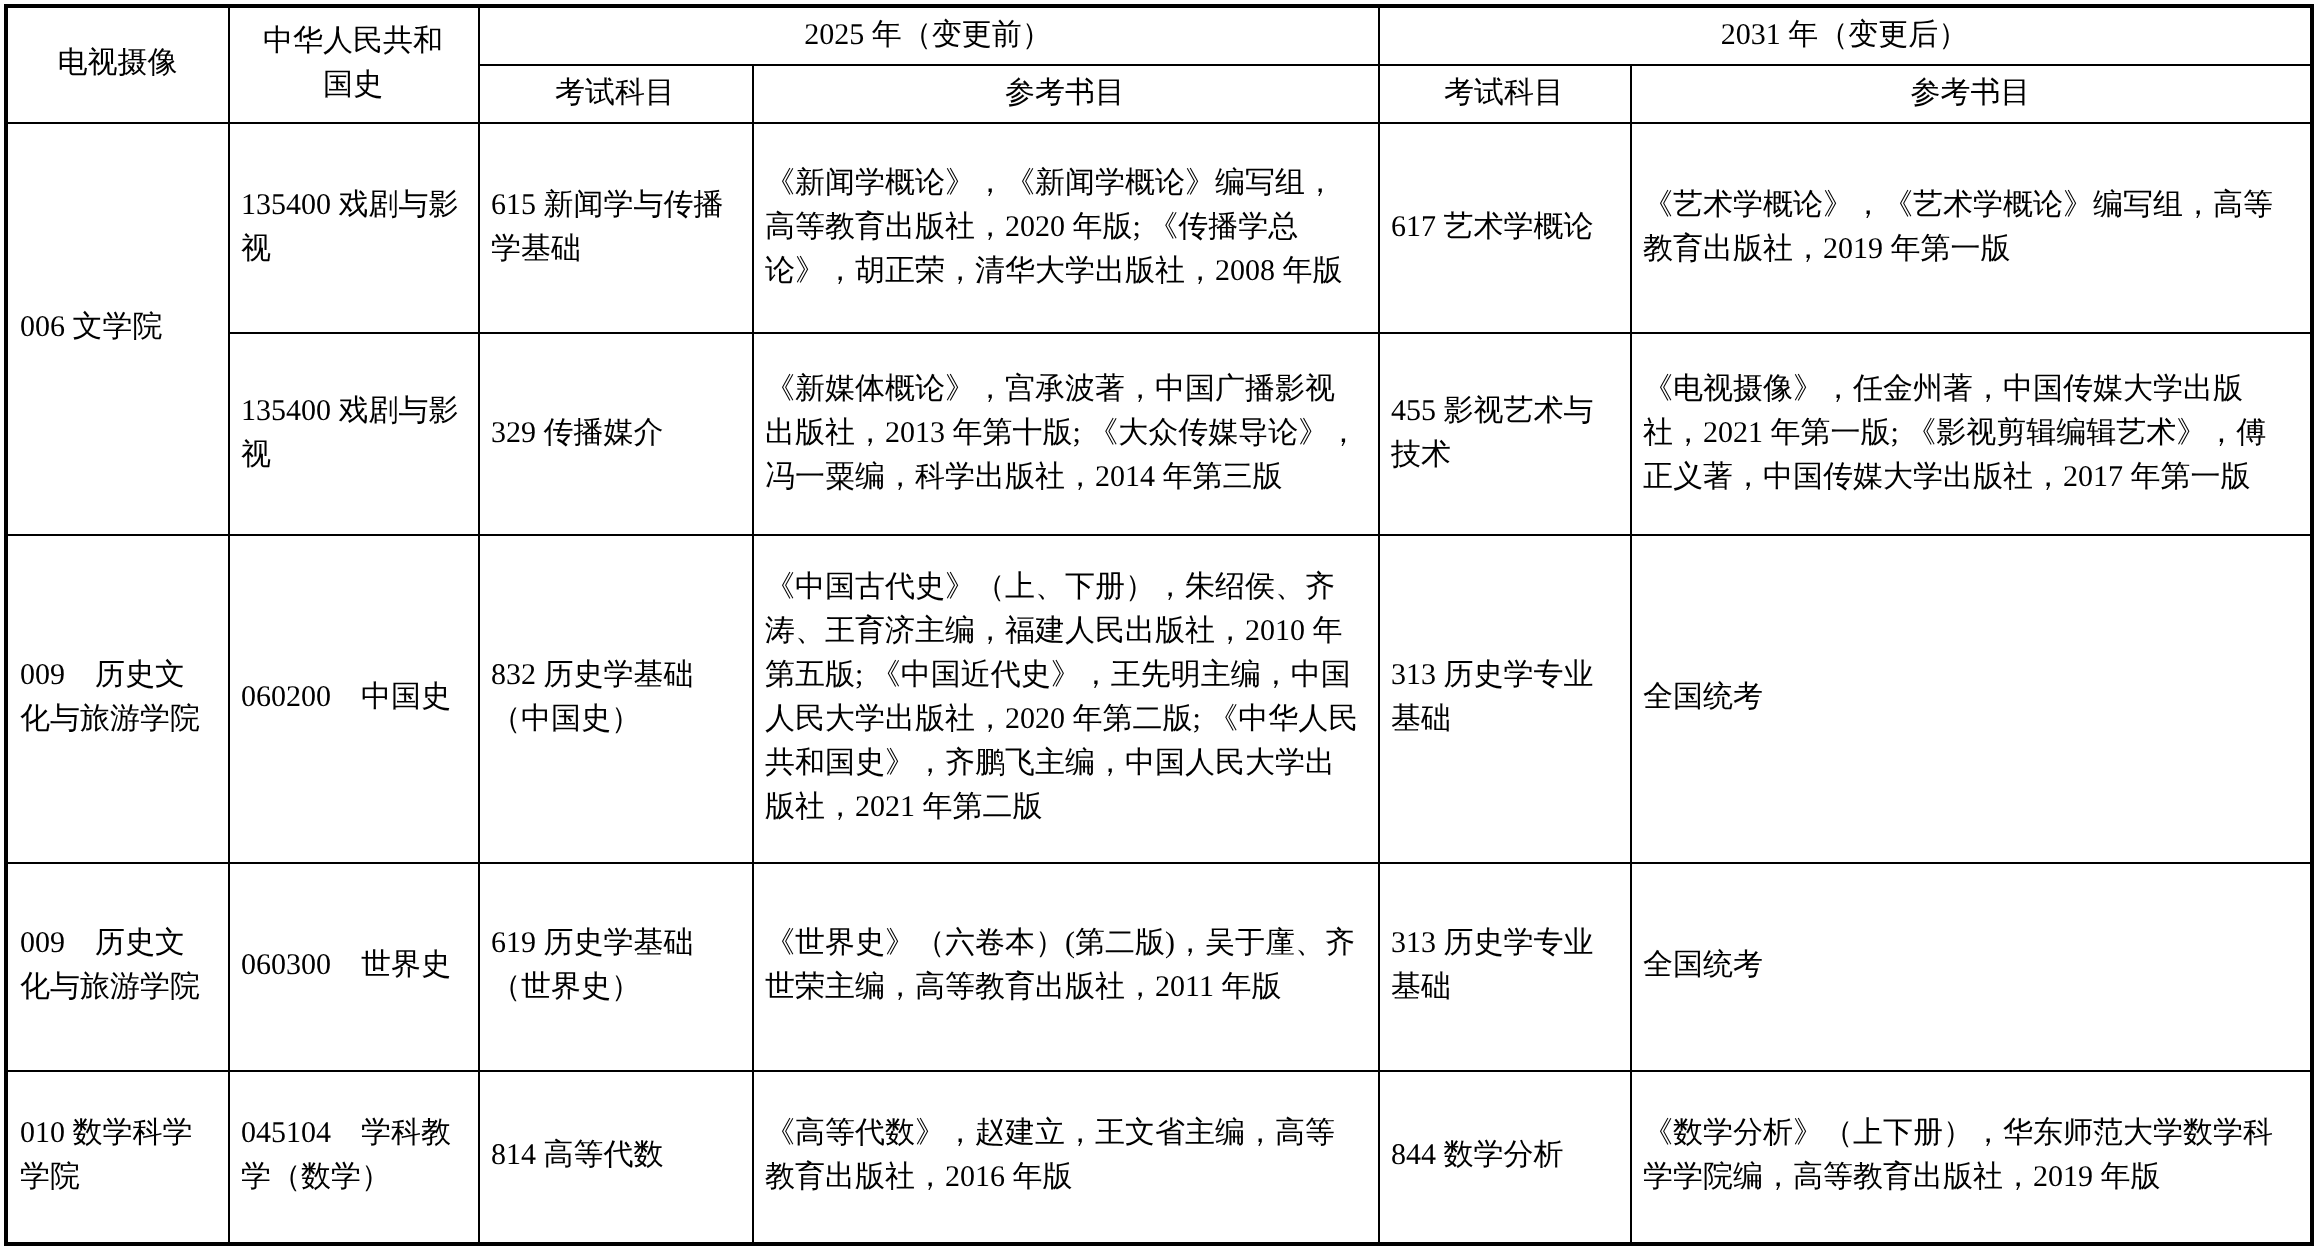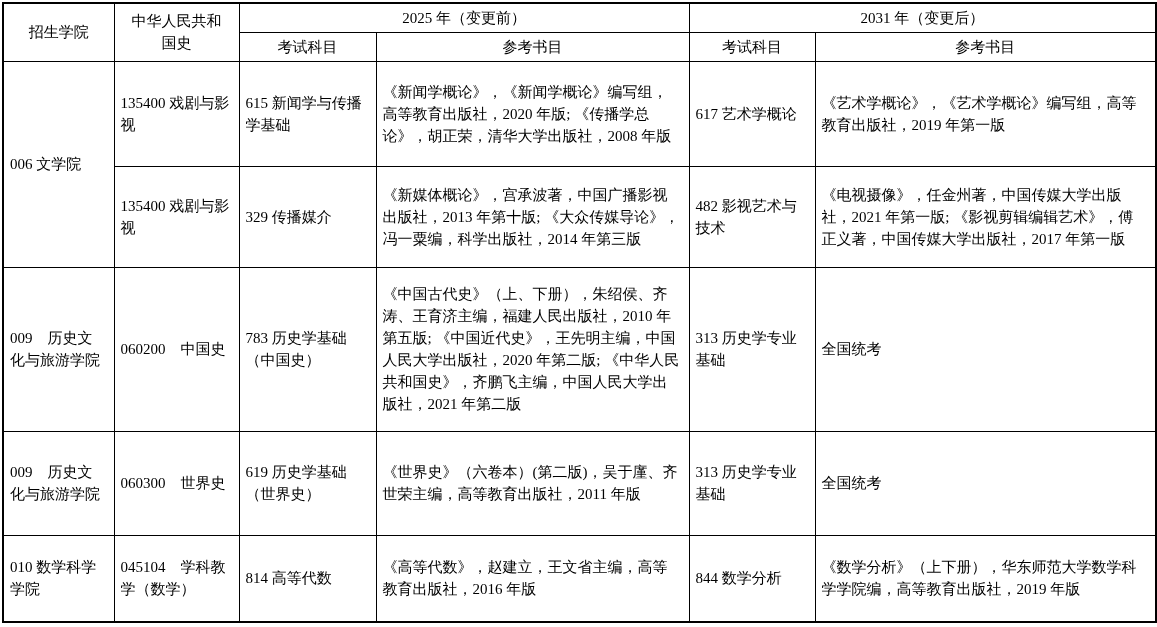--- a/index.html
+++ b/index.html
@@ -51,21 +51,21 @@
   <colgroup>
     <col style="width:111px">
     <col style="width:125px">
     <col style="width:137px">
     <col style="width:313px">
     <col style="width:126px">
     <col style="width:341px">
   </colgroup>
   <thead>
     <tr class="hrow">
-      <th rowspan="2">招生学院</th>
+      <th rowspan="2">电视摄像</th>
       <th rowspan="2" class="hdr-program"><span>中华人民共和国史</span></th>
       <th colspan="2">2025 年（变更前）</th>
       <th colspan="2">2031 年（变更后）</th>
     </tr>
     <tr class="hrow">
       <th>考试科目</th>
       <th>参考书目</th>
       <th>考试科目</th>
       <th>参考书目</th>
     </tr>
@@ -76,27 +76,27 @@
       <td>135400 戏剧与影视</td>
       <td>615 新闻学与传播学基础</td>
       <td>《新闻学概论》，《新闻学概论》编写组，高等教育出版社，2020 年版; 《传播学总论》，胡正荣，清华大学出版社，2008 年版</td>
       <td>617 艺术学概论</td>
       <td>《艺术学概论》，《艺术学概论》编写组，高等教育出版社，2019 年第一版</td>
     </tr>
     <tr class="r2">
       <td>135400 戏剧与影视</td>
       <td>329 传播媒介</td>
       <td>《新媒体概论》，宫承波著，中国广播影视出版社，2013 年第十版; 《大众传媒导论》，冯一粟编，科学出版社，2014 年第三版</td>
-      <td>482 影视艺术与技术</td>
+      <td>455 影视艺术与技术</td>
       <td>《电视摄像》，任金州著，中国传媒大学出版社，2021 年第一版; 《影视剪辑编辑艺术》，傅正义著，中国传媒大学出版社，2017 年第一版</td>
     </tr>
     <tr class="r3">
       <td>009　历史文化与旅游学院</td>
       <td>060200　中国史</td>
-      <td>783 历史学基础（中国史）</td>
+      <td>832 历史学基础（中国史）</td>
       <td>《中国古代史》（上、下册），朱绍侯、齐涛、王育济主编，福建人民出版社，2010 年第五版; 《中国近代史》，王先明主编，中国人民大学出版社，2020 年第二版; 《中华人民共和国史》，齐鹏飞主编，中国人民大学出版社，2021 年第二版</td>
       <td>313 历史学专业基础</td>
       <td>全国统考</td>
     </tr>
     <tr class="r4">
       <td>009　历史文化与旅游学院</td>
       <td>060300　世界史</td>
       <td>619 历史学基础（世界史）</td>
       <td>《世界史》（六卷本）(第二版)，吴于廑、齐世荣主编，高等教育出版社，2011 年版</td>
       <td>313 历史学专业基础</td>

